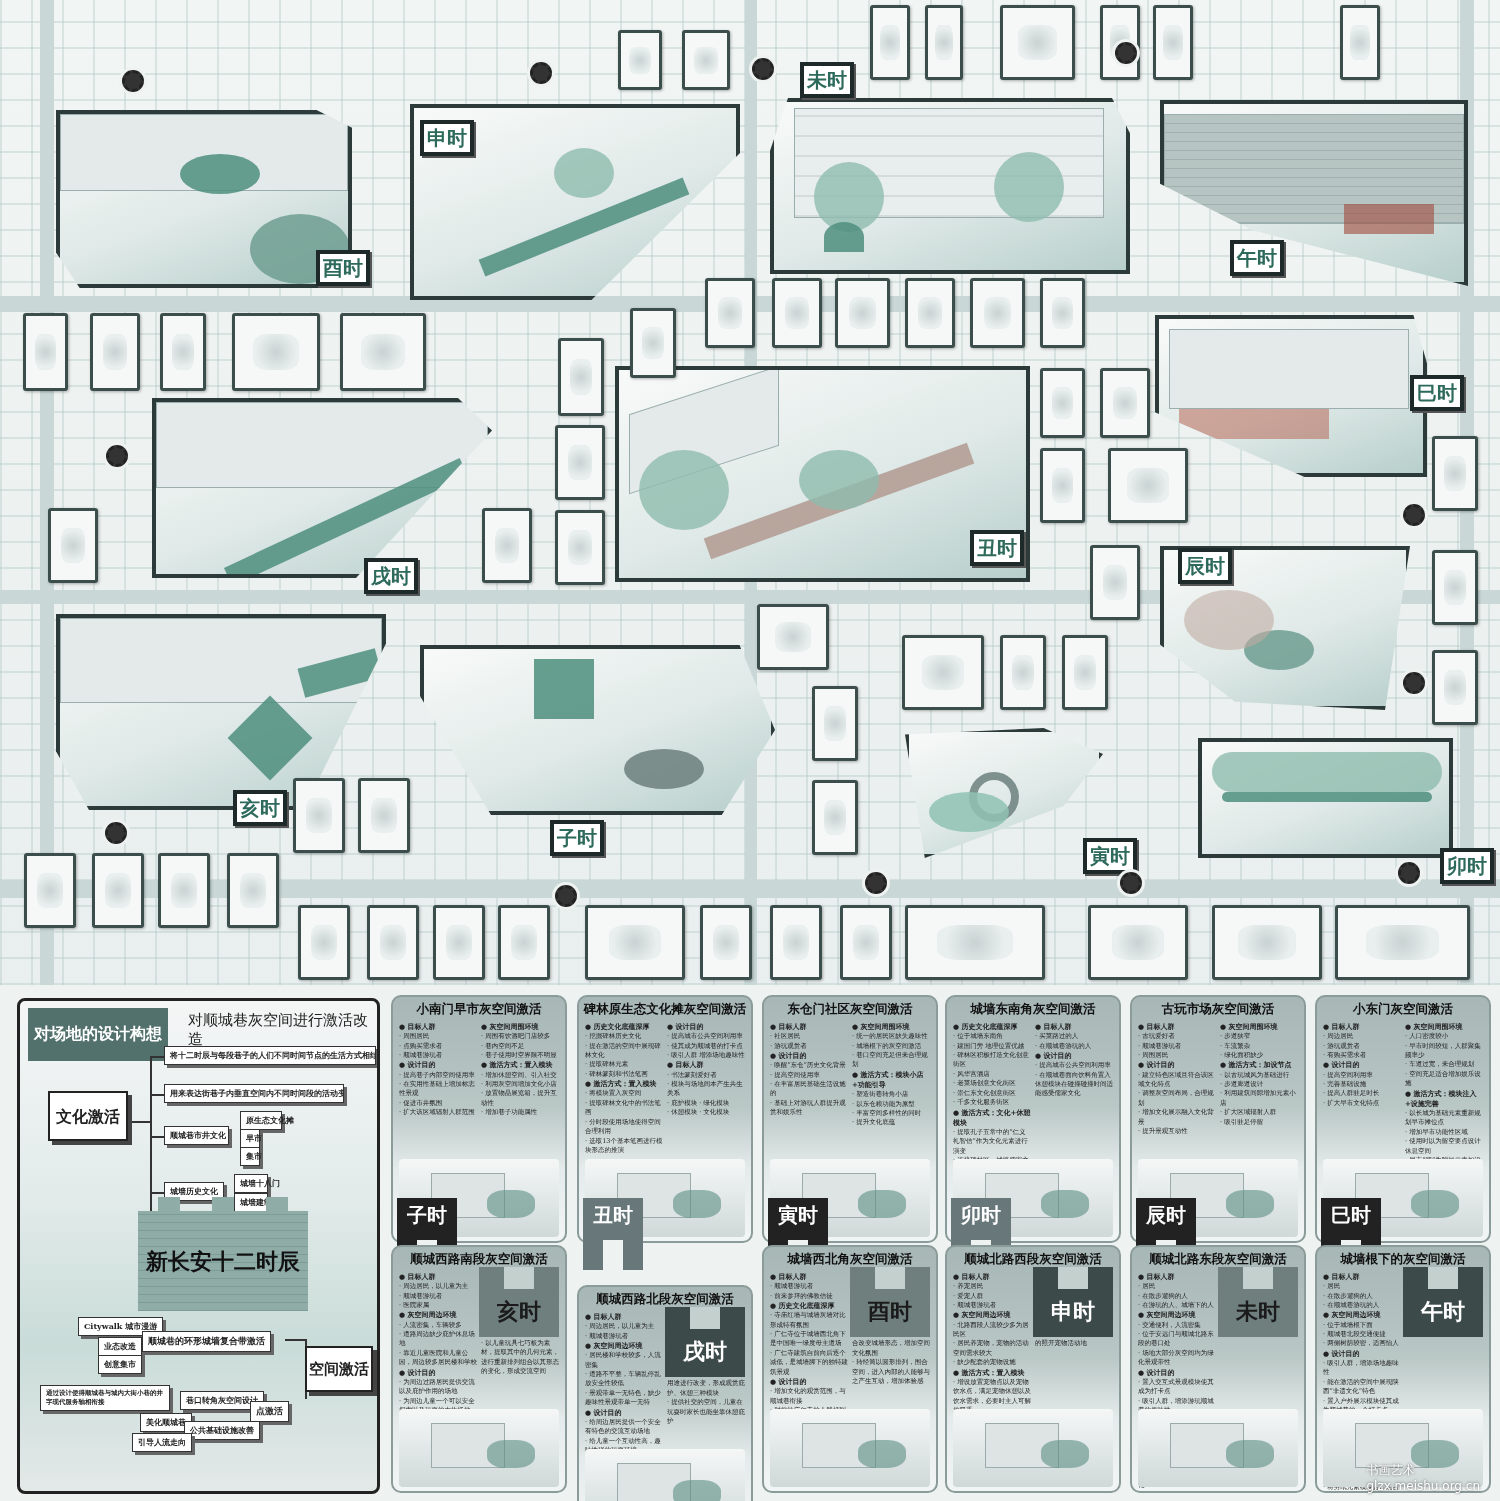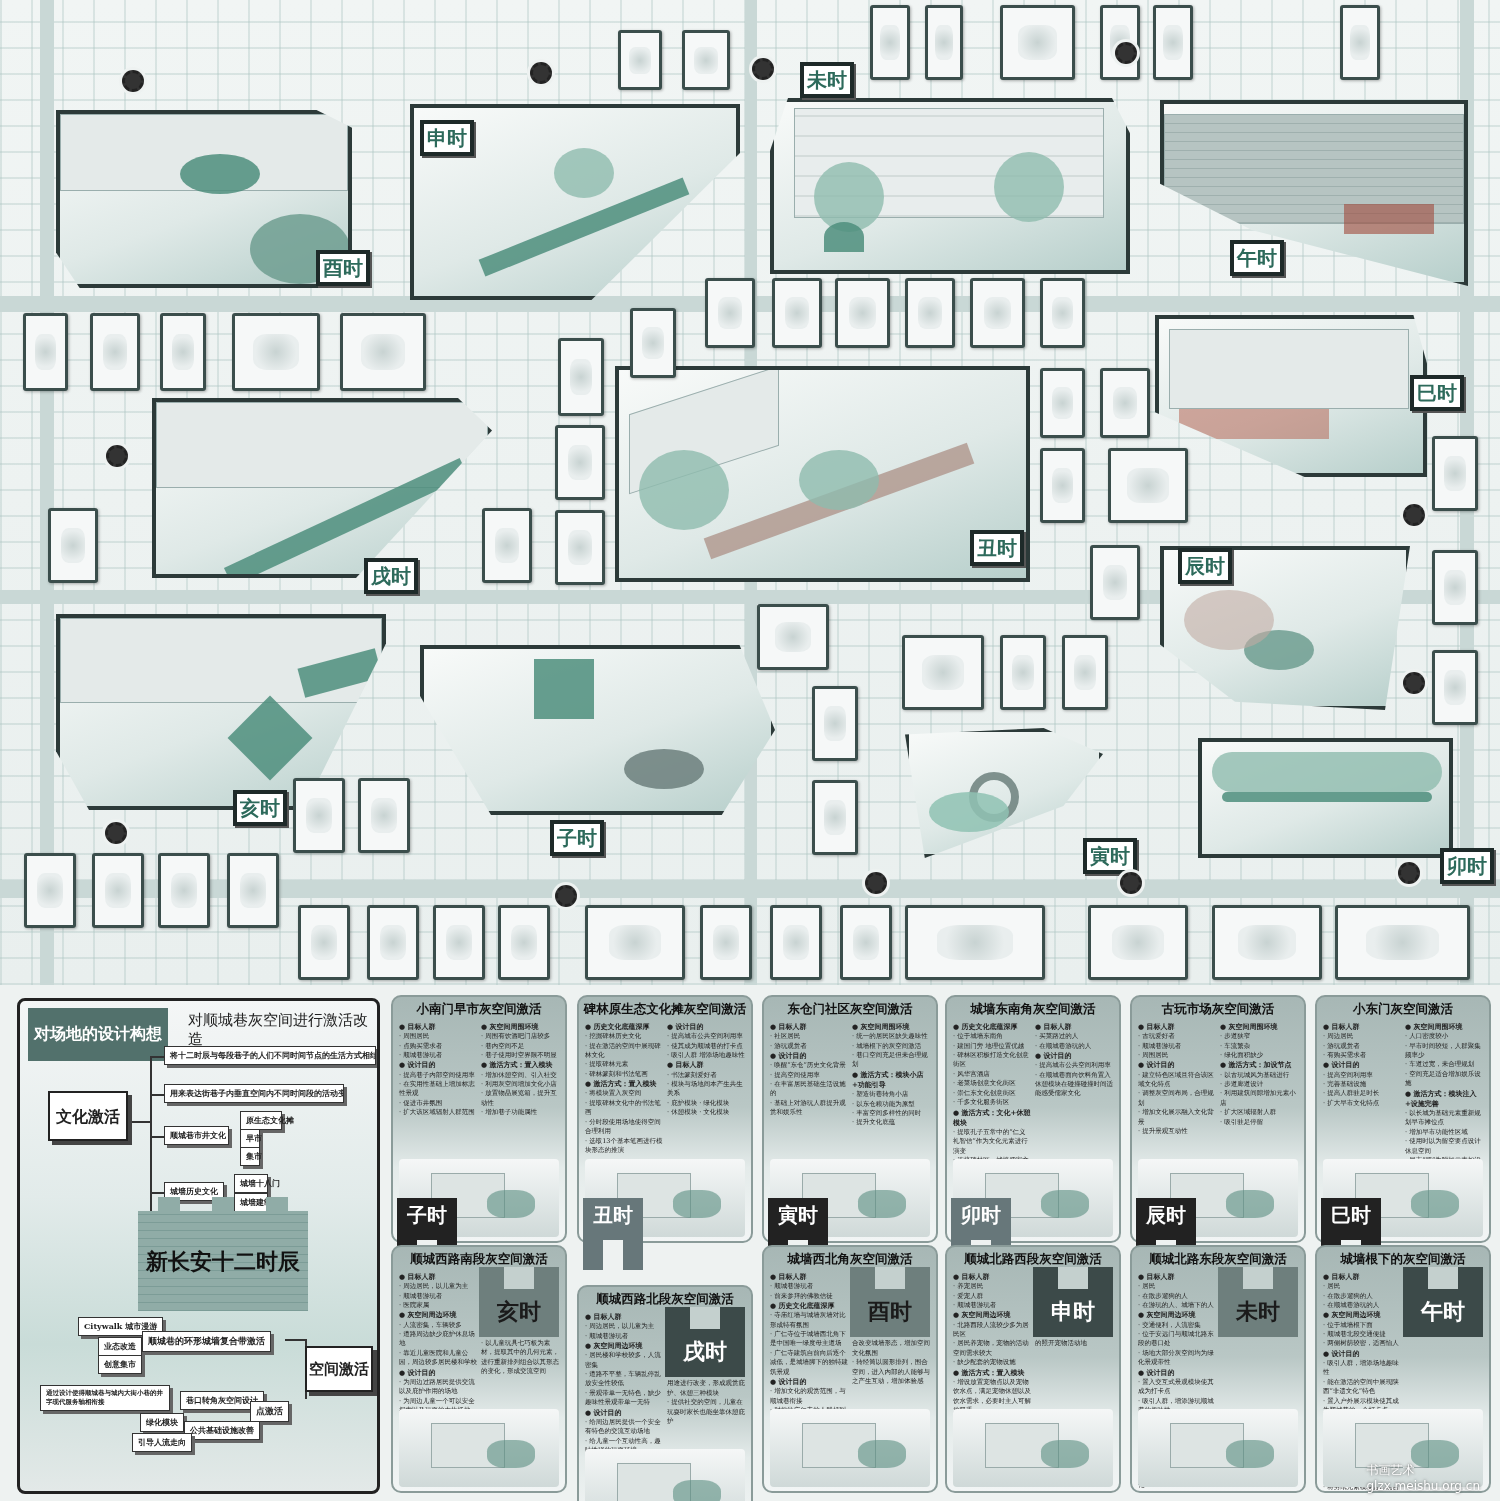--- a/index.html
+++ b/index.html
@@ -237,21 +237,21 @@
   <div class="box" style="left:58px;top:316px">Citywalk 城市漫游</div>
   <div class="box" style="left:78px;top:336px">业态改造</div>
   <div class="box" style="left:78px;top:354px">创意集市</div>
   <div class="box" style="left:122px;top:330px;font-size:9px">顺城巷的环形城墙复合带激活</div>
   <div class="line" style="left:265px;top:338px;width:20px;height:2px"></div>
   <div class="line" style="left:285px;top:338px;width:2px;height:60px"></div>
   <div class="bigbox" style="left:285px;top:345px;width:68px;height:46px;font-size:15px;padding-top:12px">空间激活</div>
   <div class="box" style="left:20px;top:384px;width:130px;white-space:normal;font-size:6.5px">通过设计使得顺城巷与城内大街小巷的井字现代服务轴相衔接</div>
   <div class="box" style="left:160px;top:390px">巷口转角灰空间设计</div>
   <div class="box" style="left:230px;top:400px;font-size:9px">点激活</div>
-  <div class="box" style="left:120px;top:412px">绿化模块</div>
+  <div class="box" style="left:120px;top:412px">美化顺城巷</div>
   <div class="box" style="left:164px;top:420px">公共基础设施改善</div>
   <div class="box" style="left:112px;top:432px">引导人流走向</div>
 </div>
 
 <div id="cards">
     <div class="card" style="left: 391px; top: 995px;">
       <h3>小南门早市灰空间激活</h3>
       <div class="cols">
         <div>
           <div class="hd">● <span>目标人群</span></div>

